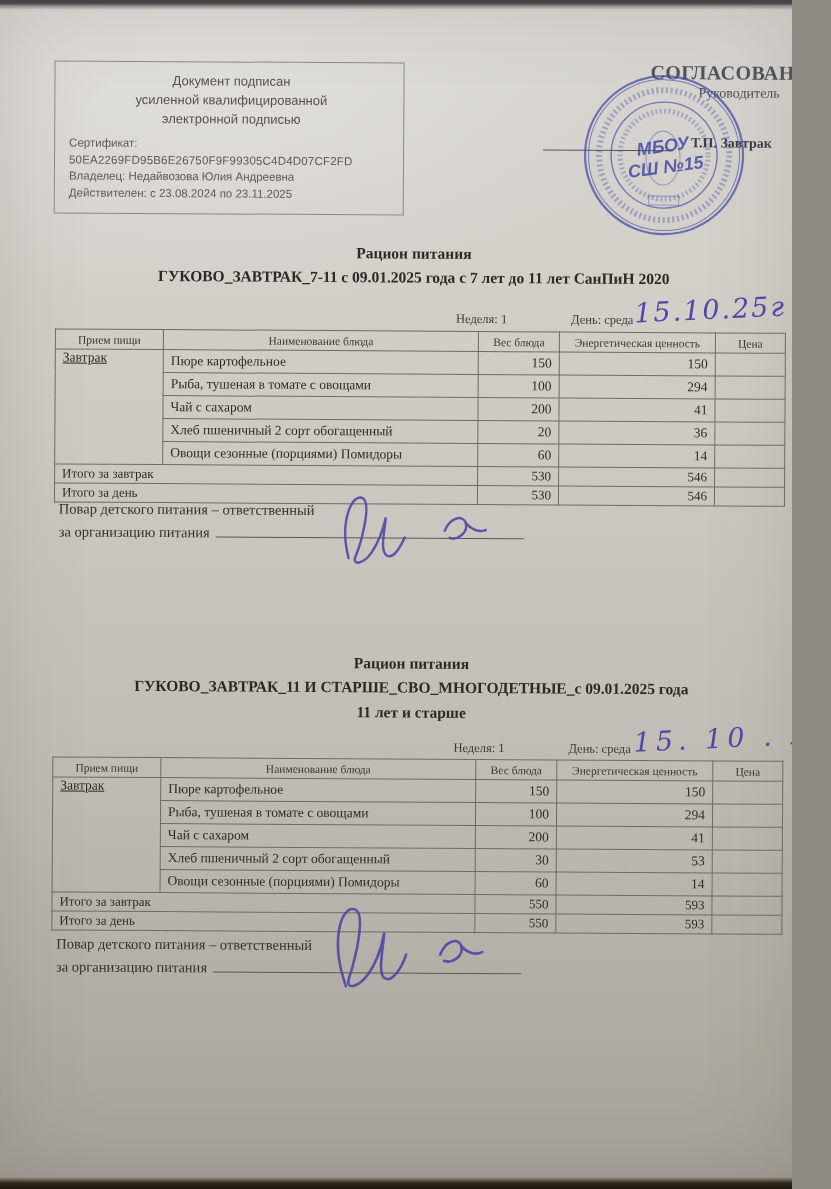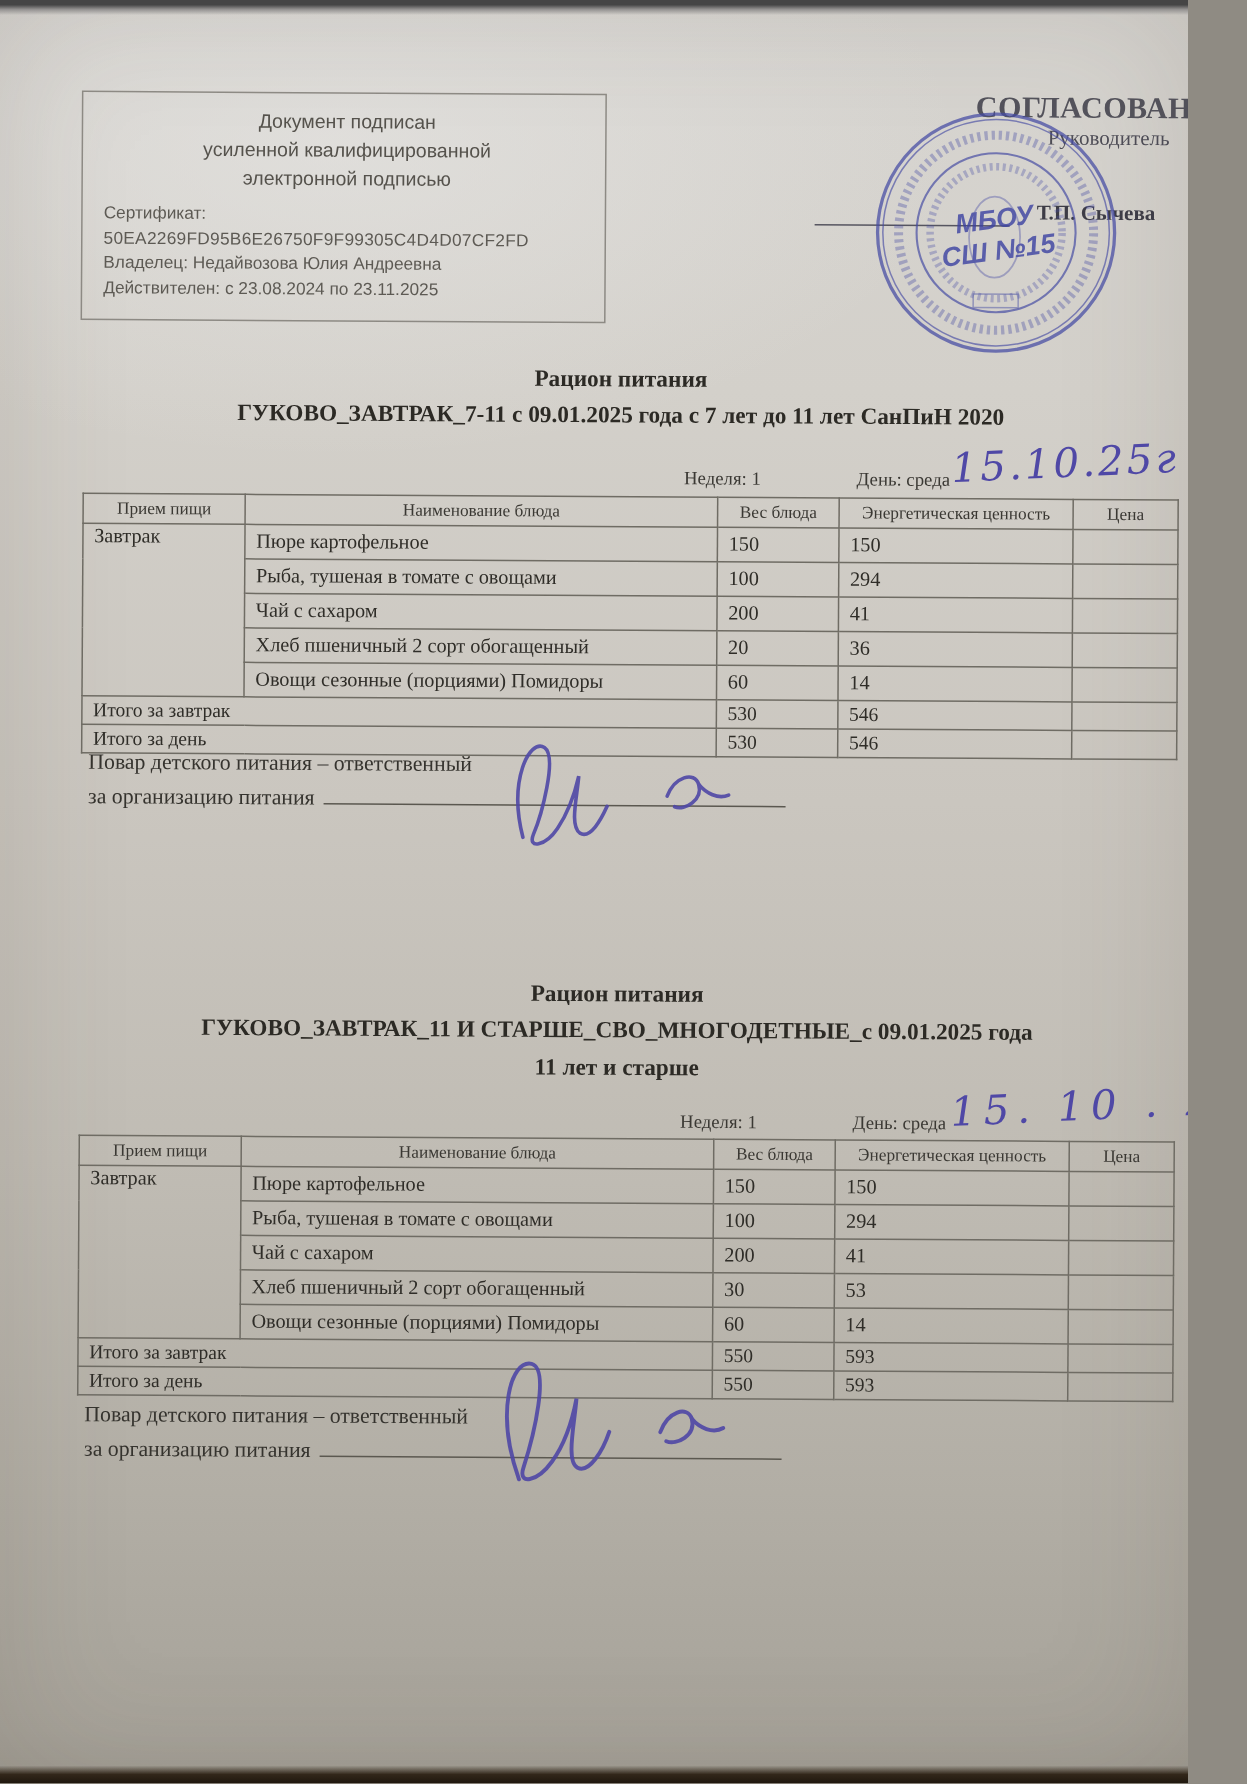--- a/index.html
+++ b/index.html
@@ -45,22 +45,22 @@
   .sig-svg{position:absolute;z-index:3;}
 
   
   table.menu{position:absolute;border-collapse:collapse;table-layout:fixed;width:730px;
     font-size:13.5px;color:#2f2d28;}
   .menu td,.menu th{border:1.2px solid #6f6c64;padding:0 7px;overflow:hidden;white-space:nowrap;}
   .menu th{font-size:11.5px;font-weight:normal;text-align:center;padding:0 2px;color:#3a3833;}
   .hrow{height:20px;}
   .drow{height:23px;}
   .trow{height:19px;font-size:13px;}
-  .meal{vertical-align:top;padding-top:2px;}
-  .num{text-align:left;}
+  .meal{vertical-align:top;padding-top:2px;text-decoration:underline;}
+  .num{text-align:right;}
 
   
   .cook{position:absolute;left:62px;font-size:14.5px;color:#35332e;line-height:23px;}
   .uline{display:inline-block;width:308px;height:12px;border-bottom:1.4px solid #5b5850;margin-left:6px;}
 </style>
 </head>
 <body>
 
 <div class="photo">
   <div class="rot">
@@ -71,21 +71,21 @@
       <div class="sb-c">электронной подписью</div>
       <div class="sb-l sb-cert">Сертификат:</div>
       <div class="sb-l sb-hash">50EA2269FD95B6E26750F9F99305C4D4D07CF2FD</div>
       <div class="sb-l">Владелец: Недайвозова Юлия Андреевна</div>
       <div class="sb-l">Действителен: с 23.08.2024 по 23.11.2025</div>
     </div>
 
     <div class="agreed">СОГЛАСОВАНО:</div>
     <div class="role">Руководитель</div>
     <div class="sigline"></div>
-    <div class="signer">Т.П. Сычева</div>
+    <div class="signer">Т.П. Завтрак</div>
 
     <svg class="stamp" width="170" height="170" viewBox="0 0 170 170">
       <g stroke="#444aa3" fill="none">
         <circle cx="85" cy="85" r="79" stroke-width="2.2" opacity=".85"></circle>
         <circle cx="85" cy="85" r="75.5" stroke-width="1" opacity=".75"></circle>
         <circle cx="85" cy="85" r="53" stroke-width="1.4" opacity=".8"></circle>
         <circle cx="85" cy="85" r="65" stroke-width="6" stroke-dasharray="2.2 2.6" opacity=".42"></circle>
         <circle cx="85" cy="85" r="44" stroke-width="5" stroke-dasharray="2 2.4" opacity=".38"></circle>
         <ellipse cx="84" cy="88" rx="17" ry="27" stroke-width="1.2" opacity=".45"></ellipse>
         <rect x="70" y="126" width="30" height="9" stroke-width="1" opacity=".55"></rect>

